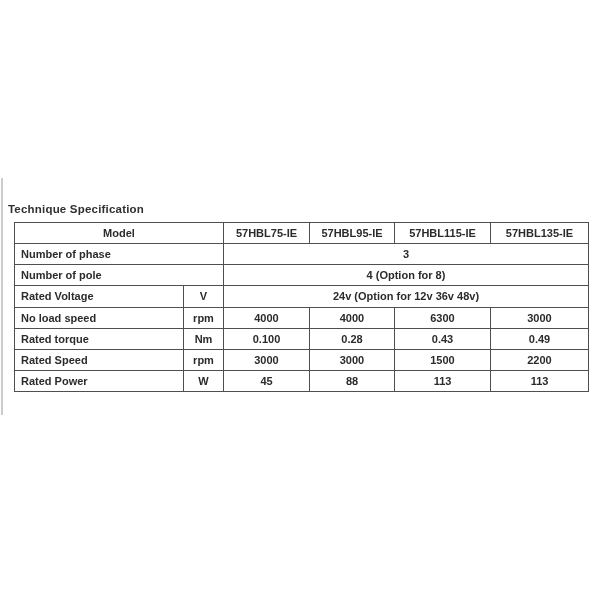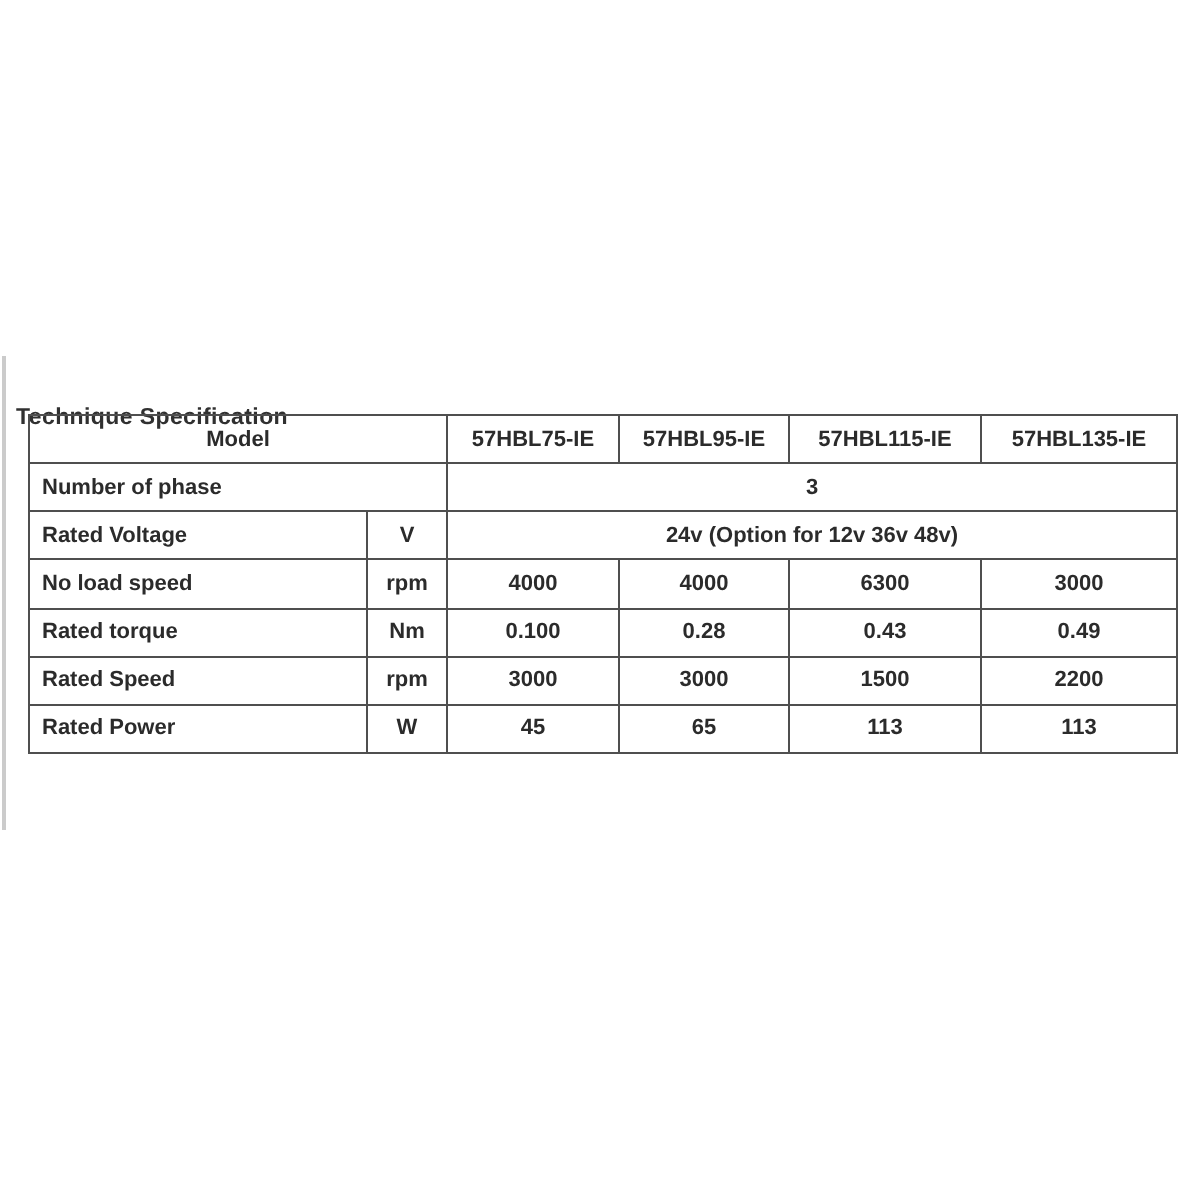--- a/index.html
+++ b/index.html
@@ -30,21 +30,21 @@
     top: 203px;
     font-size: 11.5px;
     font-weight: bold;
     color: #303030;
     letter-spacing: 0.2px;
     white-space: nowrap;
   }
   table.spec {
     position: absolute;
     left: 14px;
-    top: 207px;
+    top: 222px;
     width: 574px;
     height: 170px;
     border-collapse: collapse;
     table-layout: fixed;
     border-radius: 12px;
   }
   table.spec td, table.spec th {
     border: 1px solid #4f4f4f;
     font-size: 11px;
     font-weight: bold;
@@ -88,20 +88,24 @@
       <td>57HBL95-IE</td>
       <td>57HBL115-IE</td>
       <td>57HBL135-IE</td>
     </tr>
 
     <tr>
       <td colspan="2" class="label">Number of phase</td>
       <td colspan="4">3</td>
     </tr>
 
+    <tr>
+      <td colspan="2" class="label">Number of pole</td>
+      <td colspan="4">4 (Option for 8)</td>
+    </tr>
 
     <tr>
       <td class="label">Rated Voltage</td>
       <td>V</td>
       <td colspan="4">24v (Option for 12v 36v 48v)</td>
     </tr>
 
     <tr>
       <td class="label">No load speed</td>
       <td>rpm</td>
@@ -127,21 +131,21 @@
       <td>3000</td>
       <td>1500</td>
       <td>2200</td>
     </tr>
 
 
     <tr>
       <td class="label">Rated Power</td>
       <td>W</td>
       <td>45</td>
-      <td>65</td>
+      <td>88</td>
       <td>113</td>
       <td>113</td>
     </tr>
 
 
 
   </tbody>
     </table>
 </div>
 

